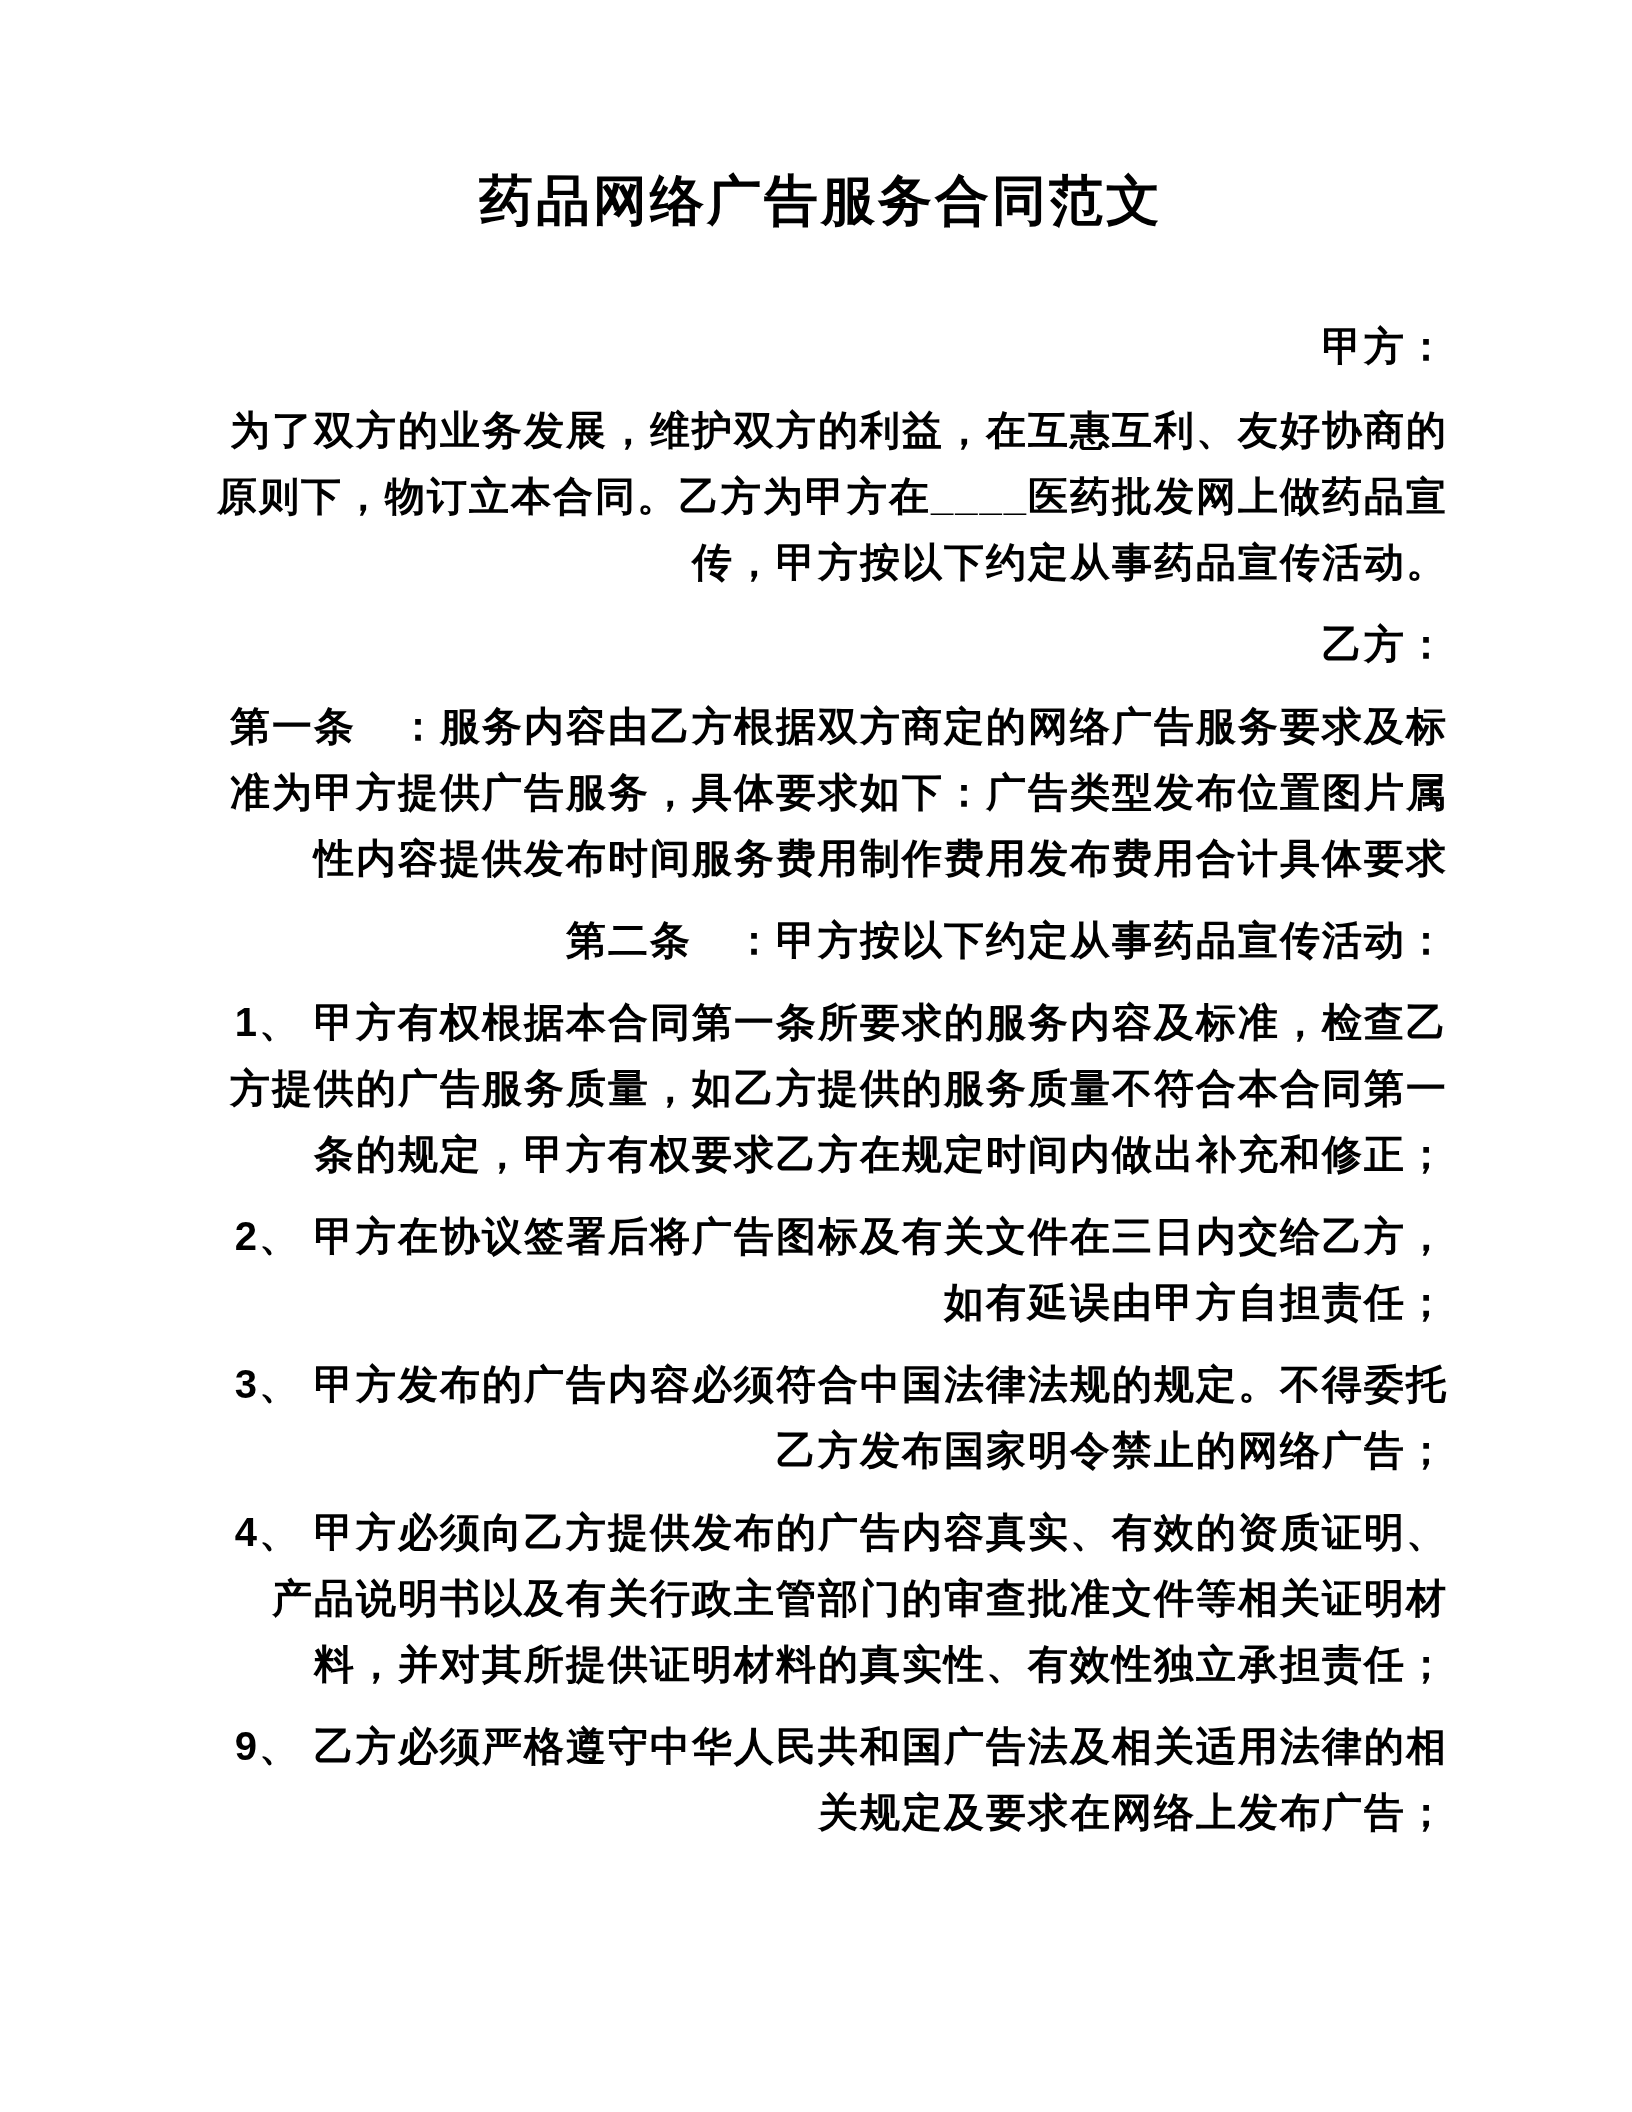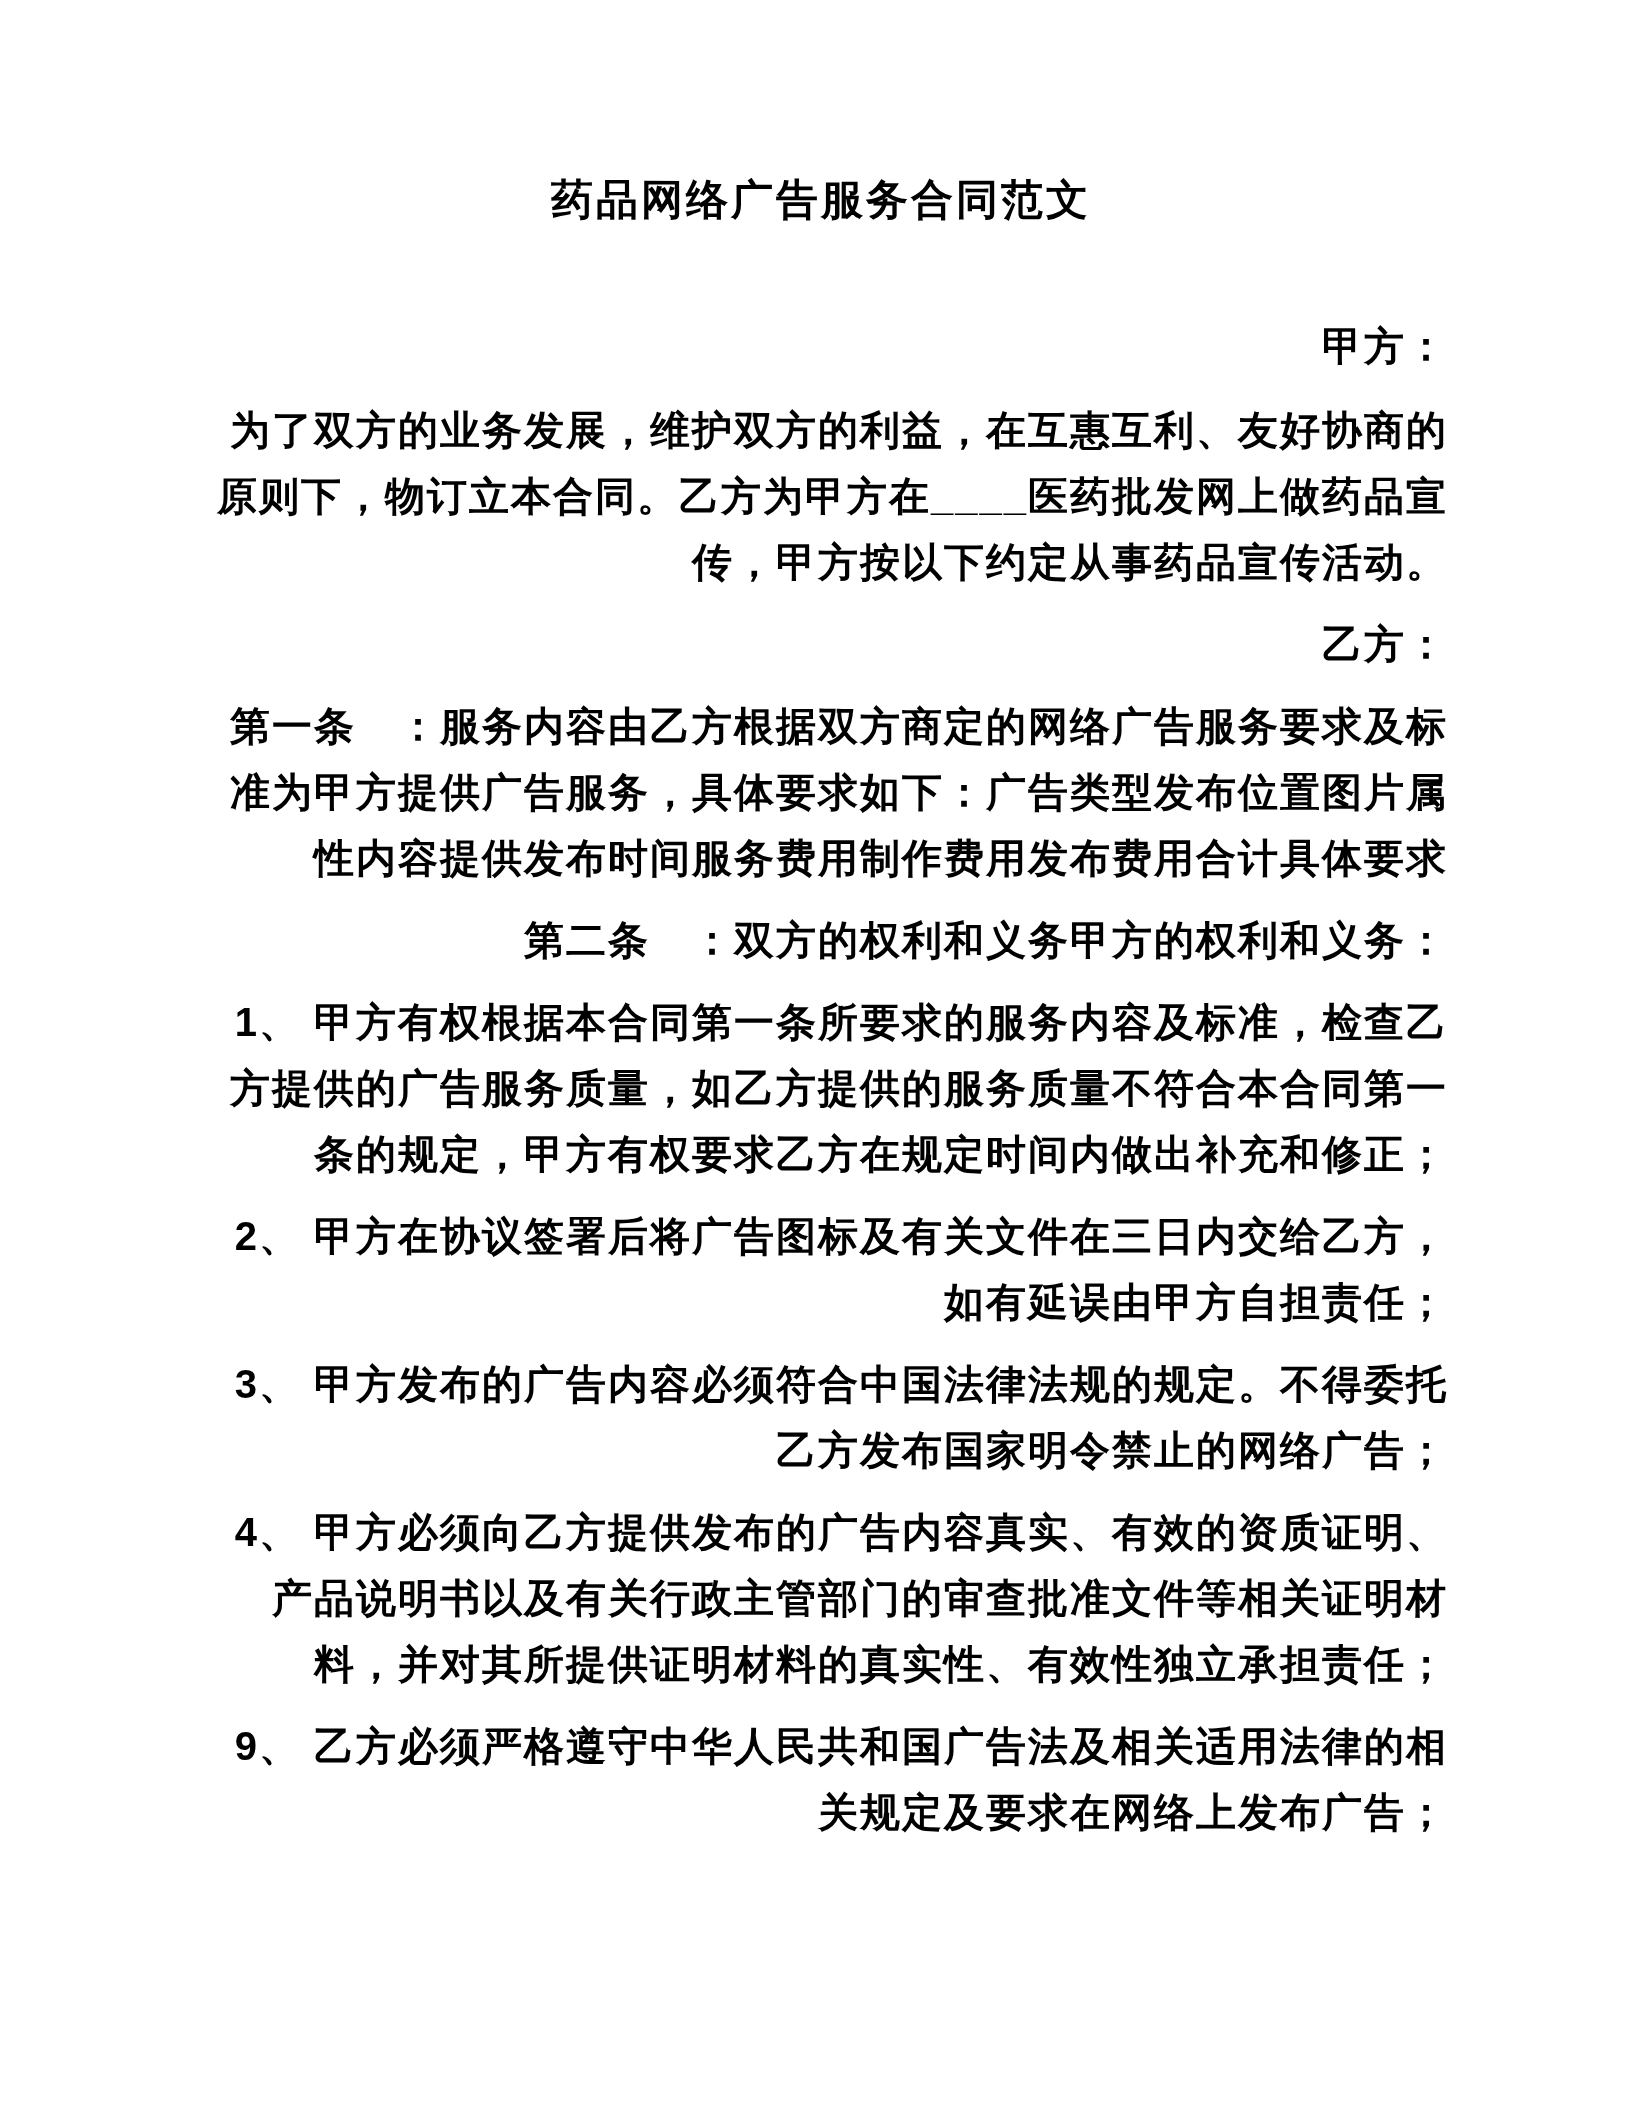--- a/index.html
+++ b/index.html
@@ -20,21 +20,21 @@
   }
   .doc {
     position: absolute;
     left: 178px;
     top: 165px;
     width: 1286px;
   }
   .doc-title {
     margin: 0 0 78px 0;
     text-align: center;
-    font-size: 42px;
+    font-size: 54px;
     font-weight: 700;
     letter-spacing: 3px;
     line-height: 70px;
     color: #000000;
   }
   .doc-body p {
     margin: 16px;
     font-size: 40px;
     font-weight: 700;
     line-height: 66px;
@@ -53,21 +53,21 @@
 <body>
 
 <div class="page">
   <div class="doc">
     <h1 class="doc-title">药品网络广告服务合同范文</h1>
     <div class="doc-body">
         <p>甲方：</p>
         <p>为了双方的业务发展，维护双方的利益，在互惠互利、友好协商的原则下，物订立本合同。乙方为甲方在____医药批发网上做药品宣传，甲方按以下约定从事药品宣传活动。</p>
         <p>乙方：</p>
         <p>第一条　：服务内容由乙方根据双方商定的网络广告服务要求及标准为甲方提供广告服务，具体要求如下：广告类型发布位置图片属性内容提供发布时间服务费用制作费用发布费用合计具体要求</p>
-        <p>第二条　：双方的权利和义务甲方的权利和义务：</p>
+        <p>第二条　：甲方按以下约定从事药品宣传活动：</p>
         <p>1、 甲方有权根据本合同第一条所要求的服务内容及标准，检查乙方提供的广告服务质量，如乙方提供的服务质量不符合本合同第一条的规定，甲方有权要求乙方在规定时间内做出补充和修正；</p>
         <p>2、 甲方在协议签署后将广告图标及有关文件在三日内交给乙方，如有延误由甲方自担责任；</p>
         <p>3、 甲方发布的广告内容必须符合中国法律法规的规定。不得委托乙方发布国家明令禁止的网络广告；</p>
         <p>4、 甲方必须向乙方提供发布的广告内容真实、有效的资质证明、产品说明书以及有关行政主管部门的审查批准文件等相关证明材料，并对其所提供证明材料的真实性、有效性独立承担责任；</p>
         <p>9、 乙方必须严格遵守中华人民共和国广告法及相关适用法律的相关规定及要求在网络上发布广告；</p>
       </div>
   </div>
 </div>
 
 </body></html>

